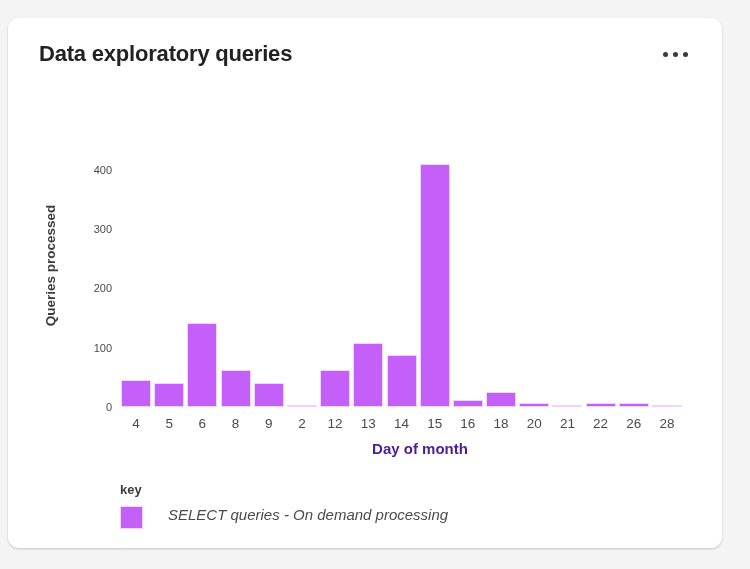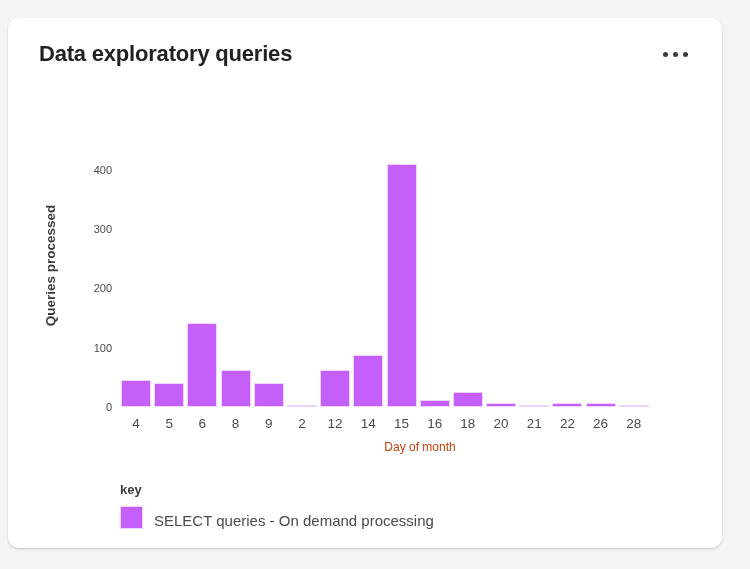--- a/index.html
+++ b/index.html
@@ -141,41 +141,42 @@
     font-size: 13.5px;
     color: #4a4a4a;
   }
 
   .x-axis-title {
     position: absolute;
     left: 113px;
     top: 350px;
     width: 598px;
     text-align: center;
-    font-size: 12px;
-    font-weight: normal;
-    color: #c2410c;
+    font-size: 15px;
+    font-weight: bold;
+    color: #4c1d95;
   }
 
   
   .legend {
     position: absolute;
     left: 112px;
     top: 392px;
   }
   .legend-title {
     font-size: 13px;
     font-weight: bold;
     color: #3c3c3c;
     margin-bottom: 9px;
   }
   .legend-row {
     display: flex;
-    align-items: flex-end;
-    gap: 11px;
+    align-items: flex-start;
+    gap: 25px;
+    font-style: italic;
   }
   .legend-swatch {
     width: 23px;
     height: 23px;
     background: #c55ffa;
     border: 1px solid #f0d4fd;
     box-sizing: border-box;
     flex: none;
   }
   .legend-label {
@@ -233,20 +234,24 @@
           </div>
           <div class="bar-slot">
             <div class="bar" title="10: 3" style="height: 2px; background: rgb(197, 95, 250);"></div>
             <div class="xtick">2</div>
           </div>
           <div class="bar-slot">
             <div class="bar" title="12: 62" style="height: 36.7674px; background: rgb(197, 95, 250);"></div>
             <div class="xtick">12</div>
           </div>
           <div class="bar-slot">
+            <div class="bar" title="13: 108" style="height: 64.0465px; background: rgb(197, 95, 250);"></div>
+            <div class="xtick">13</div>
+          </div>
+          <div class="bar-slot">
             <div class="bar" title="14: 87" style="height: 51.593px; background: rgb(197, 95, 250);"></div>
             <div class="xtick">14</div>
           </div>
           <div class="bar-slot">
             <div class="bar" title="15: 410" style="height: 243.14px; background: rgb(197, 95, 250);"></div>
             <div class="xtick">15</div>
           </div>
           <div class="bar-slot">
             <div class="bar" title="16: 12" style="height: 7.11628px; background: rgb(197, 95, 250);"></div>
             <div class="xtick">16</div>

